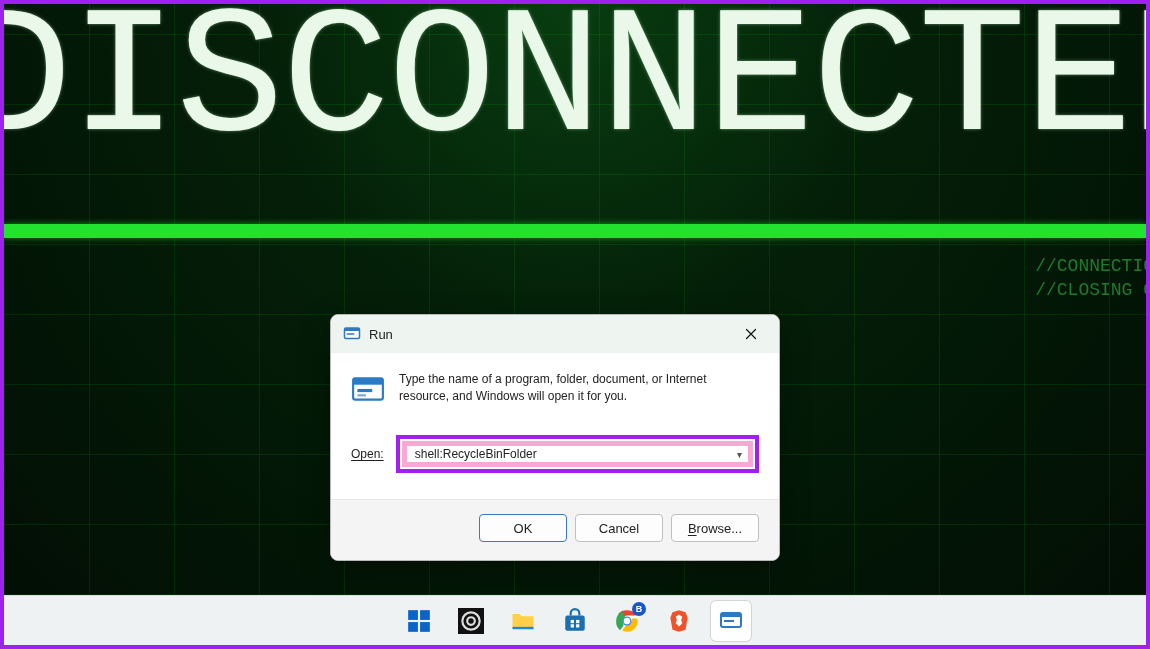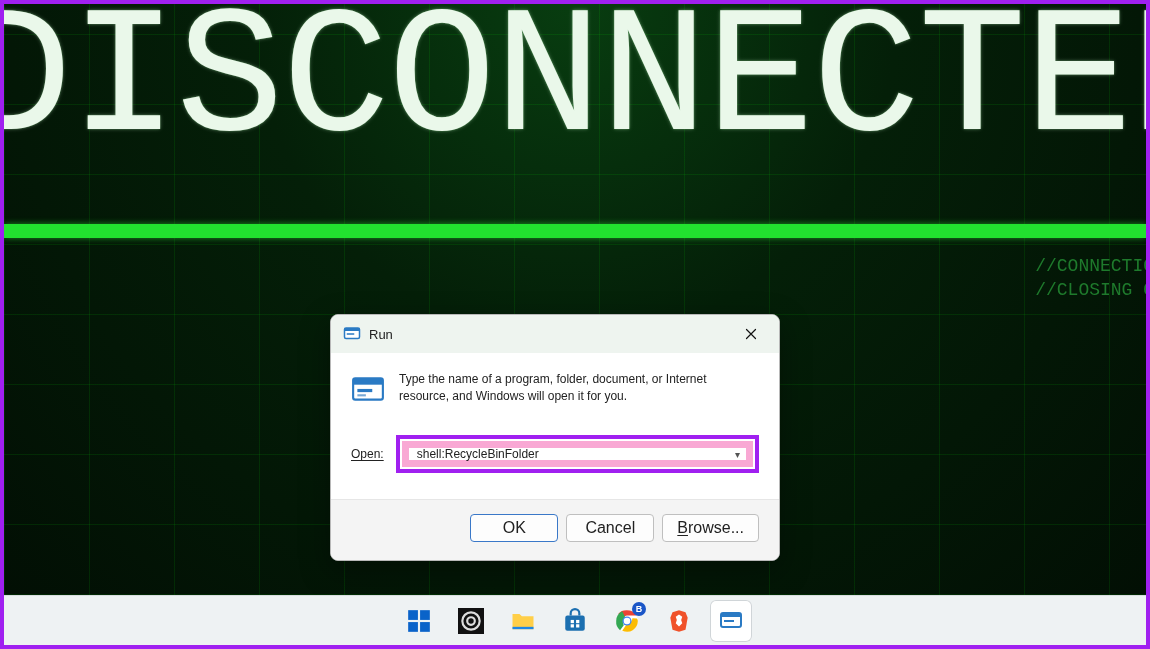--- a/index.html
+++ b/index.html
@@ -67,33 +67,33 @@
   .run-body { padding: 18px 20px 0 20px; font-size: 12px; color: #222; }
   .run-body-row1 { display:flex; gap: 14px; align-items: flex-start; }
   .run-icon-big {
     width: 34px; height: 34px; flex: 0 0 34px; margin-top: 2px;
   }
   .run-desc { line-height: 1.45; }
   .run-open-row { display:flex; align-items:center; gap: 12px; margin-top: 28px; }
   .run-open-label { font-size: 12px; }
   .highlight-box { border: 4px solid #a020f0; padding: 2px; flex:1; }
   .combo {
-    display:flex; align-items:center; height: 26px; border:7px solid #f9a8d4;
+    display:flex; align-items:center; height: 26px; border:5px solid #f9a8d4;
     background:#fff; padding: 0 6px 0 8px; font-size: 12px; position:relative;
   }
   .combo .arrow { margin-left:auto; color:#555; font-size:10px; }
   .run-footer {
     margin-top: 26px; padding: 14px 20px 18px 20px; background:#f4f4f4;
     display:flex; justify-content:flex-end; gap: 8px;
     border-top: 1px solid #e6e6e6;
   }
   .dlg-btn {
     min-width: 88px; height: 28px; padding: 0 14px;
     background:#fdfdfd; border:1px solid #bfbfbf; border-radius:4px;
-    font-size: 16px; color:#222;
+    font-size: 13px; color:#222;
     display:flex; align-items:center; justify-content:center;
   }
   .dlg-btn.primary { border-color:#3a78c8; }
   .u { text-decoration: underline; text-underline-offset: 2px; }
 </style>
 </head>
 <body>
 
 <div class="frame">
 

